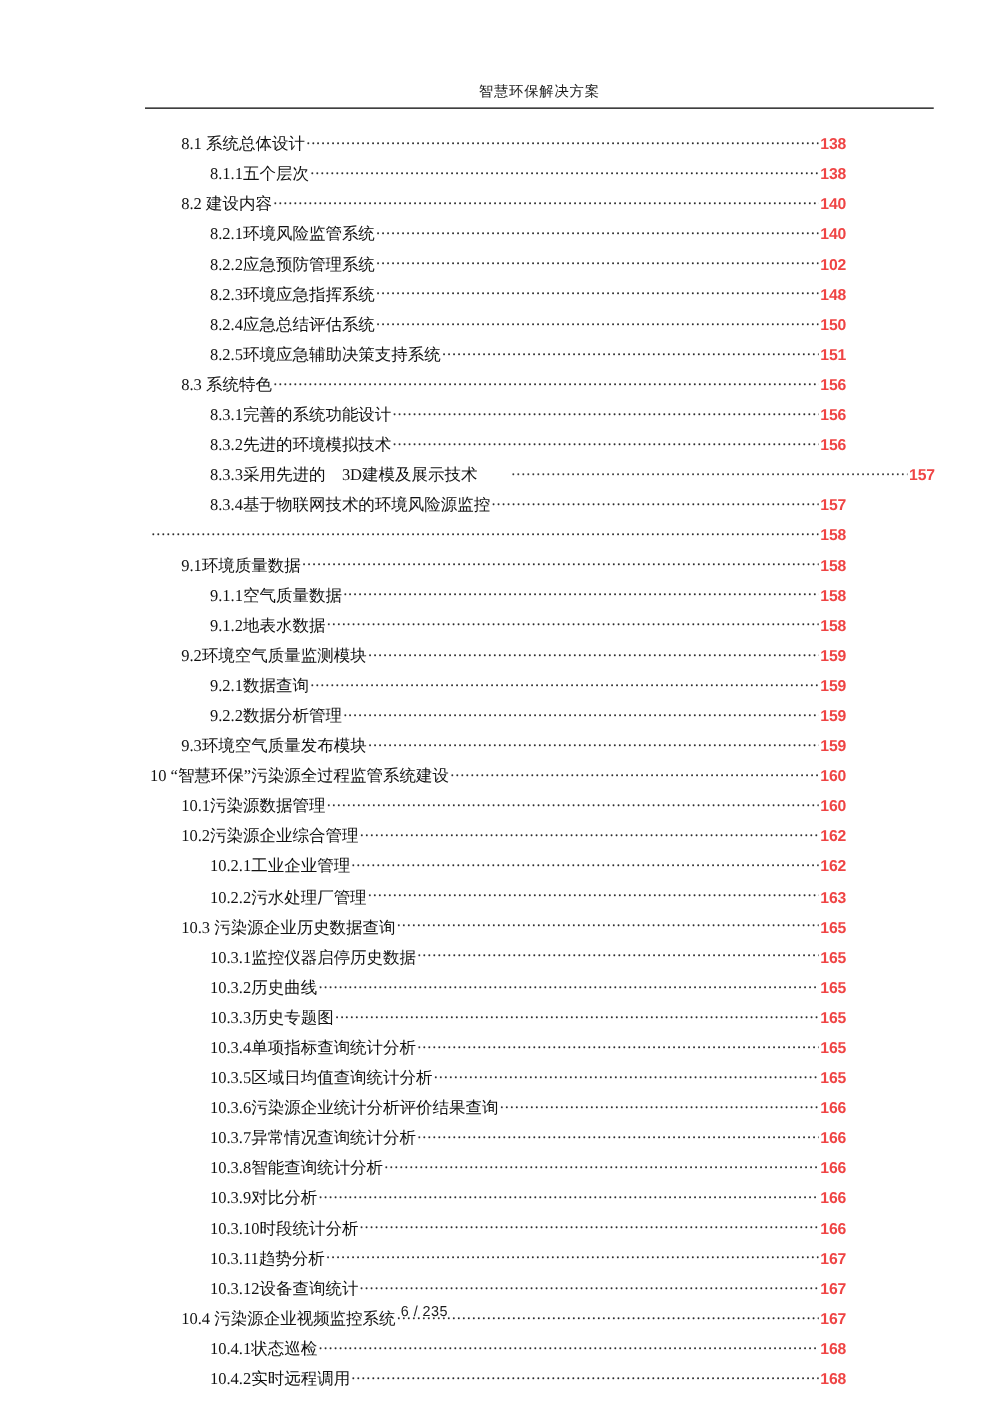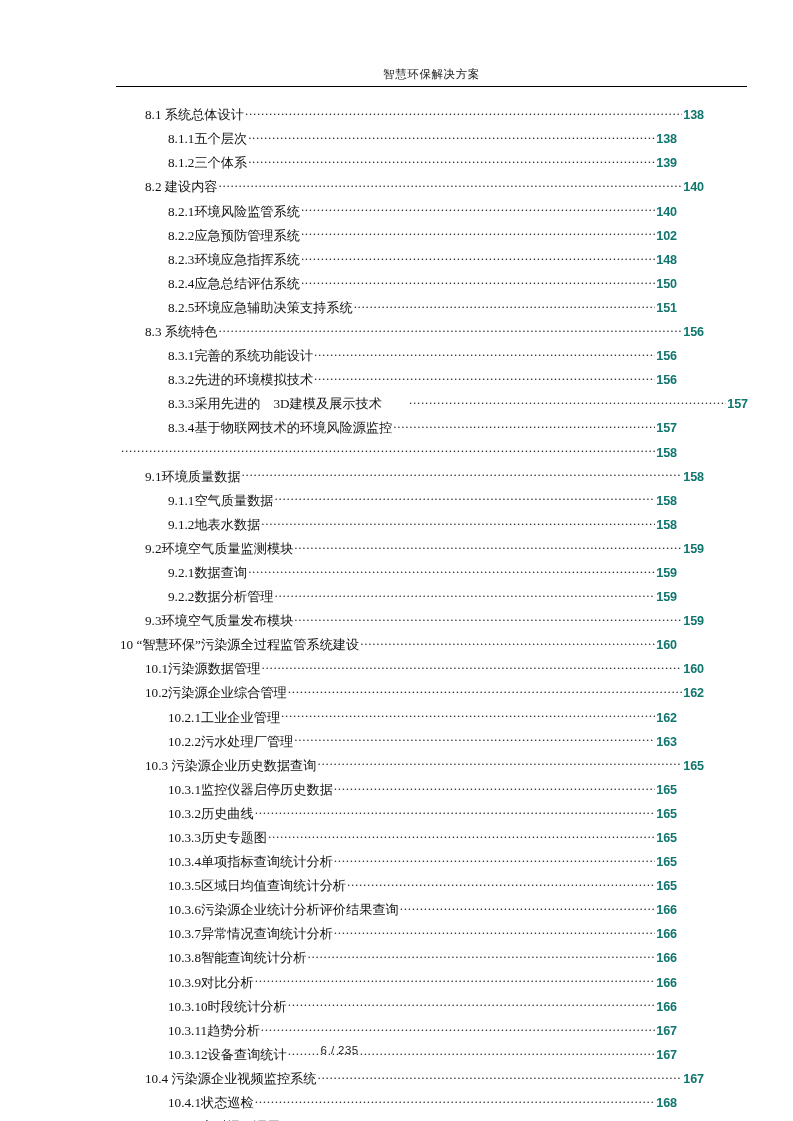--- a/index.html
+++ b/index.html
@@ -74,29 +74,29 @@
     color: #2b2b2b;
     position: absolute;
     left: 0;
     bottom: 0.02em;
     white-space: nowrap;
   }
   .toc-page {
     flex: 0 0 auto;
     font-weight: bold;
     font-size: 12.6px;
-    color: #0f766e;
+    color: #ef4444;
     text-align: right;
     font-family: "Liberation Sans", "DejaVu Sans", sans-serif;
     letter-spacing: -0.1px;
   }
 
   
   .lvl-1 { padding-left: 120px; padding-right: 116px; }
-  .lvl-2 { padding-left: 145px; padding-right: 89px; }
+  .lvl-2 { padding-left: 145px; padding-right: 116px; }
   .lvl-3 { padding-left: 168px; padding-right: 116px; }
 
   
   .wide { padding-right: 45px; }
   .wide .toc-leader::before { color: #3a3a3a; }
 
   .gap-before .toc-leader::before { padding-left: 26px; }
 
   
   .footer {
@@ -127,25 +127,20 @@
       <div class="toc-row lvl-2">
         <span class="toc-label">8.1 系统总体设计</span>
         <span class="toc-leader"></span>
         <span class="toc-page">138</span>
       </div>
       <div class="toc-row lvl-3">
         <span class="toc-label">8.1.1五个层次</span>
         <span class="toc-leader"></span>
         <span class="toc-page">138</span>
       </div>
-      <div class="toc-row lvl-3">
-        <span class="toc-label">8.1.2三个体系</span>
-        <span class="toc-leader"></span>
-        <span class="toc-page">139</span>
-      </div>
       <div class="toc-row lvl-2">
         <span class="toc-label">8.2 建设内容</span>
         <span class="toc-leader"></span>
         <span class="toc-page">140</span>
       </div>
       <div class="toc-row lvl-3">
         <span class="toc-label">8.2.1环境风险监管系统</span>
         <span class="toc-leader"></span>
         <span class="toc-page">140</span>
       </div>

